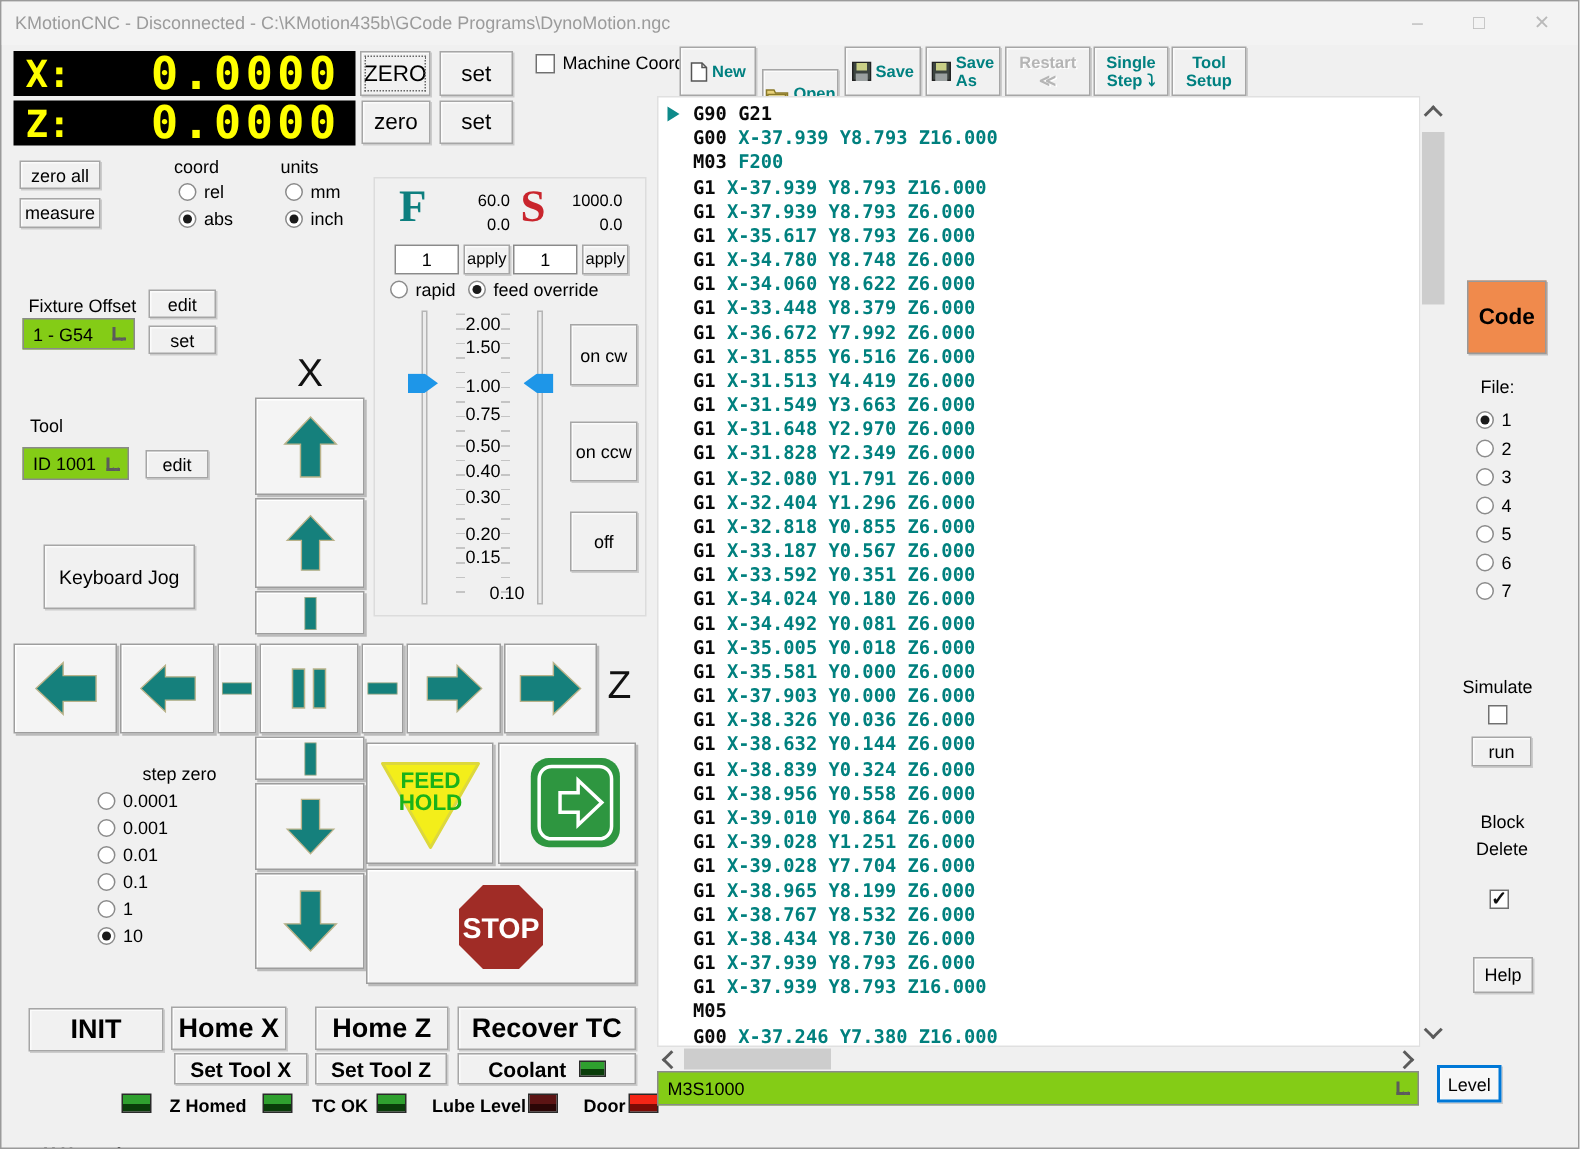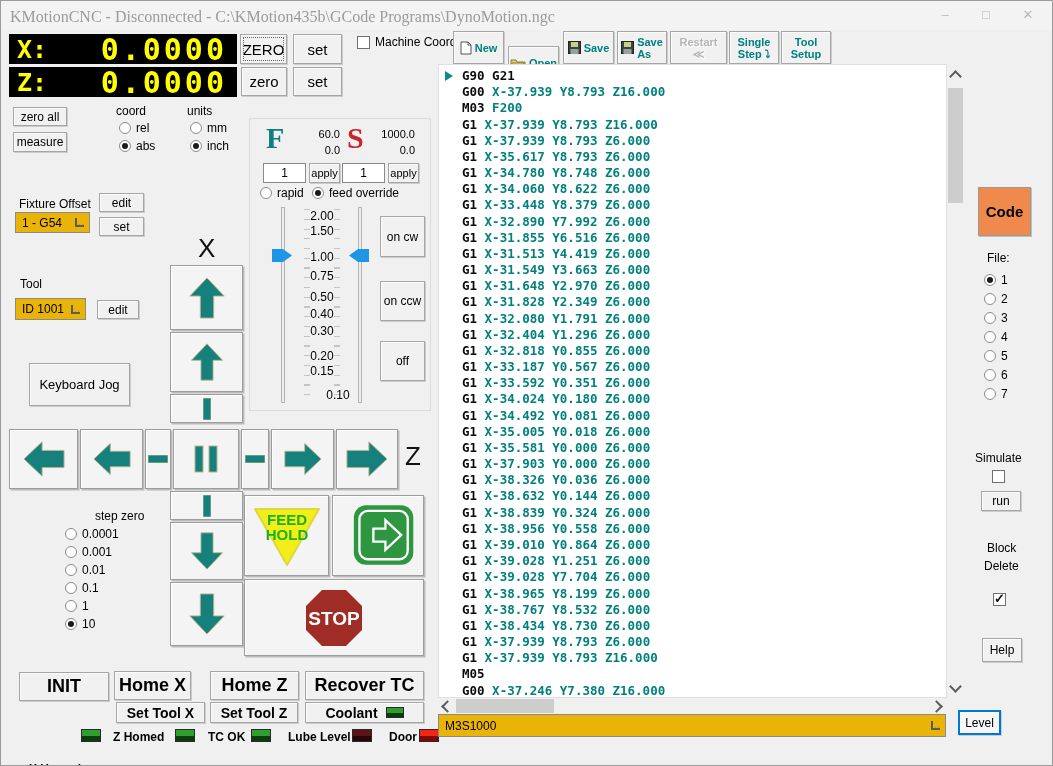--- a/index.html
+++ b/index.html
@@ -1,21 +1,21 @@
 <!DOCTYPE html>
 <html><head>
 <meta charset="utf-8">
 <style>
   html,body{margin:0;padding:0;background:#d7d7d7;}
   #win{position:relative;width:1053px;height:766px;background:#f0f0f0;border:1px solid #9a9a9a;box-sizing:border-box;
        font-family:"Liberation Sans",sans-serif;color:#000;overflow:hidden;}
   .abs{position:absolute;}
   
   #titlebar{left:0;top:0;width:100%;height:29px;background:#f3f3f3;}
-  #title{left:9px;top:7px;font-size:16px;color:#9b9b9b;white-space:nowrap;font-family:Liberation Serif, serif;}
+  #title{left:9px;top:7px;font-size:12px;color:#9b9b9b;white-space:nowrap;}
   .wctl{top:0;width:38px;height:28px;text-align:center;line-height:28px;color:#b9b9b9;font-size:13px;}
   
   .btn{background:#f1f1f1;border:1px solid #a6a6a6;box-shadow:1px 1px 0 rgba(0,0,0,.15), inset 1px 1px 0 #fbfbfb;
        display:flex;align-items:center;justify-content:center;font-size:12px;box-sizing:border-box;cursor:default;}
   .jbtn{background:#f4f4f4;border:1px solid #9d9d9d;box-shadow:1.5px 1.5px 0 rgba(0,0,0,.22), inset 1px 1px 0 #ffffff;
        display:flex;align-items:center;justify-content:center;box-sizing:border-box;}
   
   .dro{background:#000;color:#ffff00;display:flex;align-items:center;font-family:"DejaVu Sans Mono",monospace;font-weight:bold;}
   .dro .lbl{font-size:25px;margin-left:8px;}
   .dro .val{font-size:30px;margin-left:auto;margin-right:10px;letter-spacing:3px;}
@@ -23,21 +23,21 @@
   .tbbtn{flex-direction:column;line-height:12px;font-weight:bold;color:#008080;font-size:11px;}
   .tbrow{display:flex;align-items:center;gap:3px;}
   .tbbtn.dis{color:#b5b5b5;text-shadow:1px 1px 0 #ffffff;}
   
   .radio{width:12px;height:12px;border-radius:50%;background:#fff;border:1px solid #8b8b8b;display:inline-block;position:relative;box-sizing:border-box;flex:0 0 auto;}
   .radio.sel::after{content:'';position:absolute;left:2px;top:2px;width:6px;height:6px;border-radius:50%;background:#1a1a1a;}
   .cb{width:13px;height:13px;background:#fff;border:1px solid #707070;box-sizing:border-box;position:relative;}
   .cb.checked::after{content:'✓';position:absolute;left:0px;top:-3px;font-size:13px;font-weight:bold;color:#111;}
   .rrow{display:flex;align-items:center;gap:5px;font-size:12px;white-space:nowrap;}
   .small-lbl{font-size:12px;white-space:nowrap;}
-  .combo{background:#eab308;border:1px solid #8a8a8a;font-size:12px;display:flex;align-items:center;padding-left:6px;box-sizing:border-box;}
+  .combo{background:#84cc16;border:1px solid #8a8a8a;font-size:12px;display:flex;align-items:center;padding-left:6px;box-sizing:border-box;}
   .combo .chev{margin-left:auto;margin-right:5px;color:#606060;font-size:10px;}
   
   #feedbox{left:248px;top:117px;width:180px;height:291px;border:1px solid #dcdcdc;background:#f0f0f0;}
   .bigF{font-size:30px;font-weight:bold;color:#0d7f7f;font-family:"Liberation Serif",serif;}
   .bigS{font-size:30px;font-weight:bold;color:#c9252d;font-family:"Liberation Serif",serif;}
   .fsnum{font-size:11px;text-align:right;width:50px;}
   .numfield{background:#fff;border:1px solid #8a8a8a;font-size:12px;text-align:center;box-sizing:border-box;font-family:"Liberation Sans",sans-serif;}
   .track{width:4px;background:#ececec;border:1px solid #b5b5b5;box-sizing:border-box;}
   .tickcol{width:6px;background:repeating-linear-gradient(to bottom,#c4c4c4 0 1px,transparent 1px 9.75px);}
   .scl{font-size:12px;width:34px;text-align:center;}
@@ -382,21 +382,21 @@
     <div>
         <div class="gline"><span class="gmark"></span><span class="gw">G90 G21</span></div>
         <div class="gline"><span class="gw">G00</span><span class="gc"> X-37.939 Y8.793 Z16.000</span></div>
         <div class="gline"><span class="gw">M03</span><span class="gc"> F200</span></div>
         <div class="gline"><span class="gw">G1</span><span class="gc"> X-37.939 Y8.793 Z16.000</span></div>
         <div class="gline"><span class="gw">G1</span><span class="gc"> X-37.939 Y8.793 Z6.000</span></div>
         <div class="gline"><span class="gw">G1</span><span class="gc"> X-35.617 Y8.793 Z6.000</span></div>
         <div class="gline"><span class="gw">G1</span><span class="gc"> X-34.780 Y8.748 Z6.000</span></div>
         <div class="gline"><span class="gw">G1</span><span class="gc"> X-34.060 Y8.622 Z6.000</span></div>
         <div class="gline"><span class="gw">G1</span><span class="gc"> X-33.448 Y8.379 Z6.000</span></div>
-        <div class="gline"><span class="gw">G1</span><span class="gc"> X-32.890 Y7.992 Z6.000</span></div>
+        <div class="gline"><span class="gw">G1</span><span class="gc"> X-36.672 Y7.992 Z6.000</span></div>
         <div class="gline"><span class="gw">G1</span><span class="gc"> X-31.855 Y6.516 Z6.000</span></div>
         <div class="gline"><span class="gw">G1</span><span class="gc"> X-31.513 Y4.419 Z6.000</span></div>
         <div class="gline"><span class="gw">G1</span><span class="gc"> X-31.549 Y3.663 Z6.000</span></div>
         <div class="gline"><span class="gw">G1</span><span class="gc"> X-31.648 Y2.970 Z6.000</span></div>
         <div class="gline"><span class="gw">G1</span><span class="gc"> X-31.828 Y2.349 Z6.000</span></div>
         <div class="gline"><span class="gw">G1</span><span class="gc"> X-32.080 Y1.791 Z6.000</span></div>
         <div class="gline"><span class="gw">G1</span><span class="gc"> X-32.404 Y1.296 Z6.000</span></div>
         <div class="gline"><span class="gw">G1</span><span class="gc"> X-32.818 Y0.855 Z6.000</span></div>
         <div class="gline"><span class="gw">G1</span><span class="gc"> X-33.187 Y0.567 Z6.000</span></div>
         <div class="gline"><span class="gw">G1</span><span class="gc"> X-33.592 Y0.351 Z6.000</span></div>

